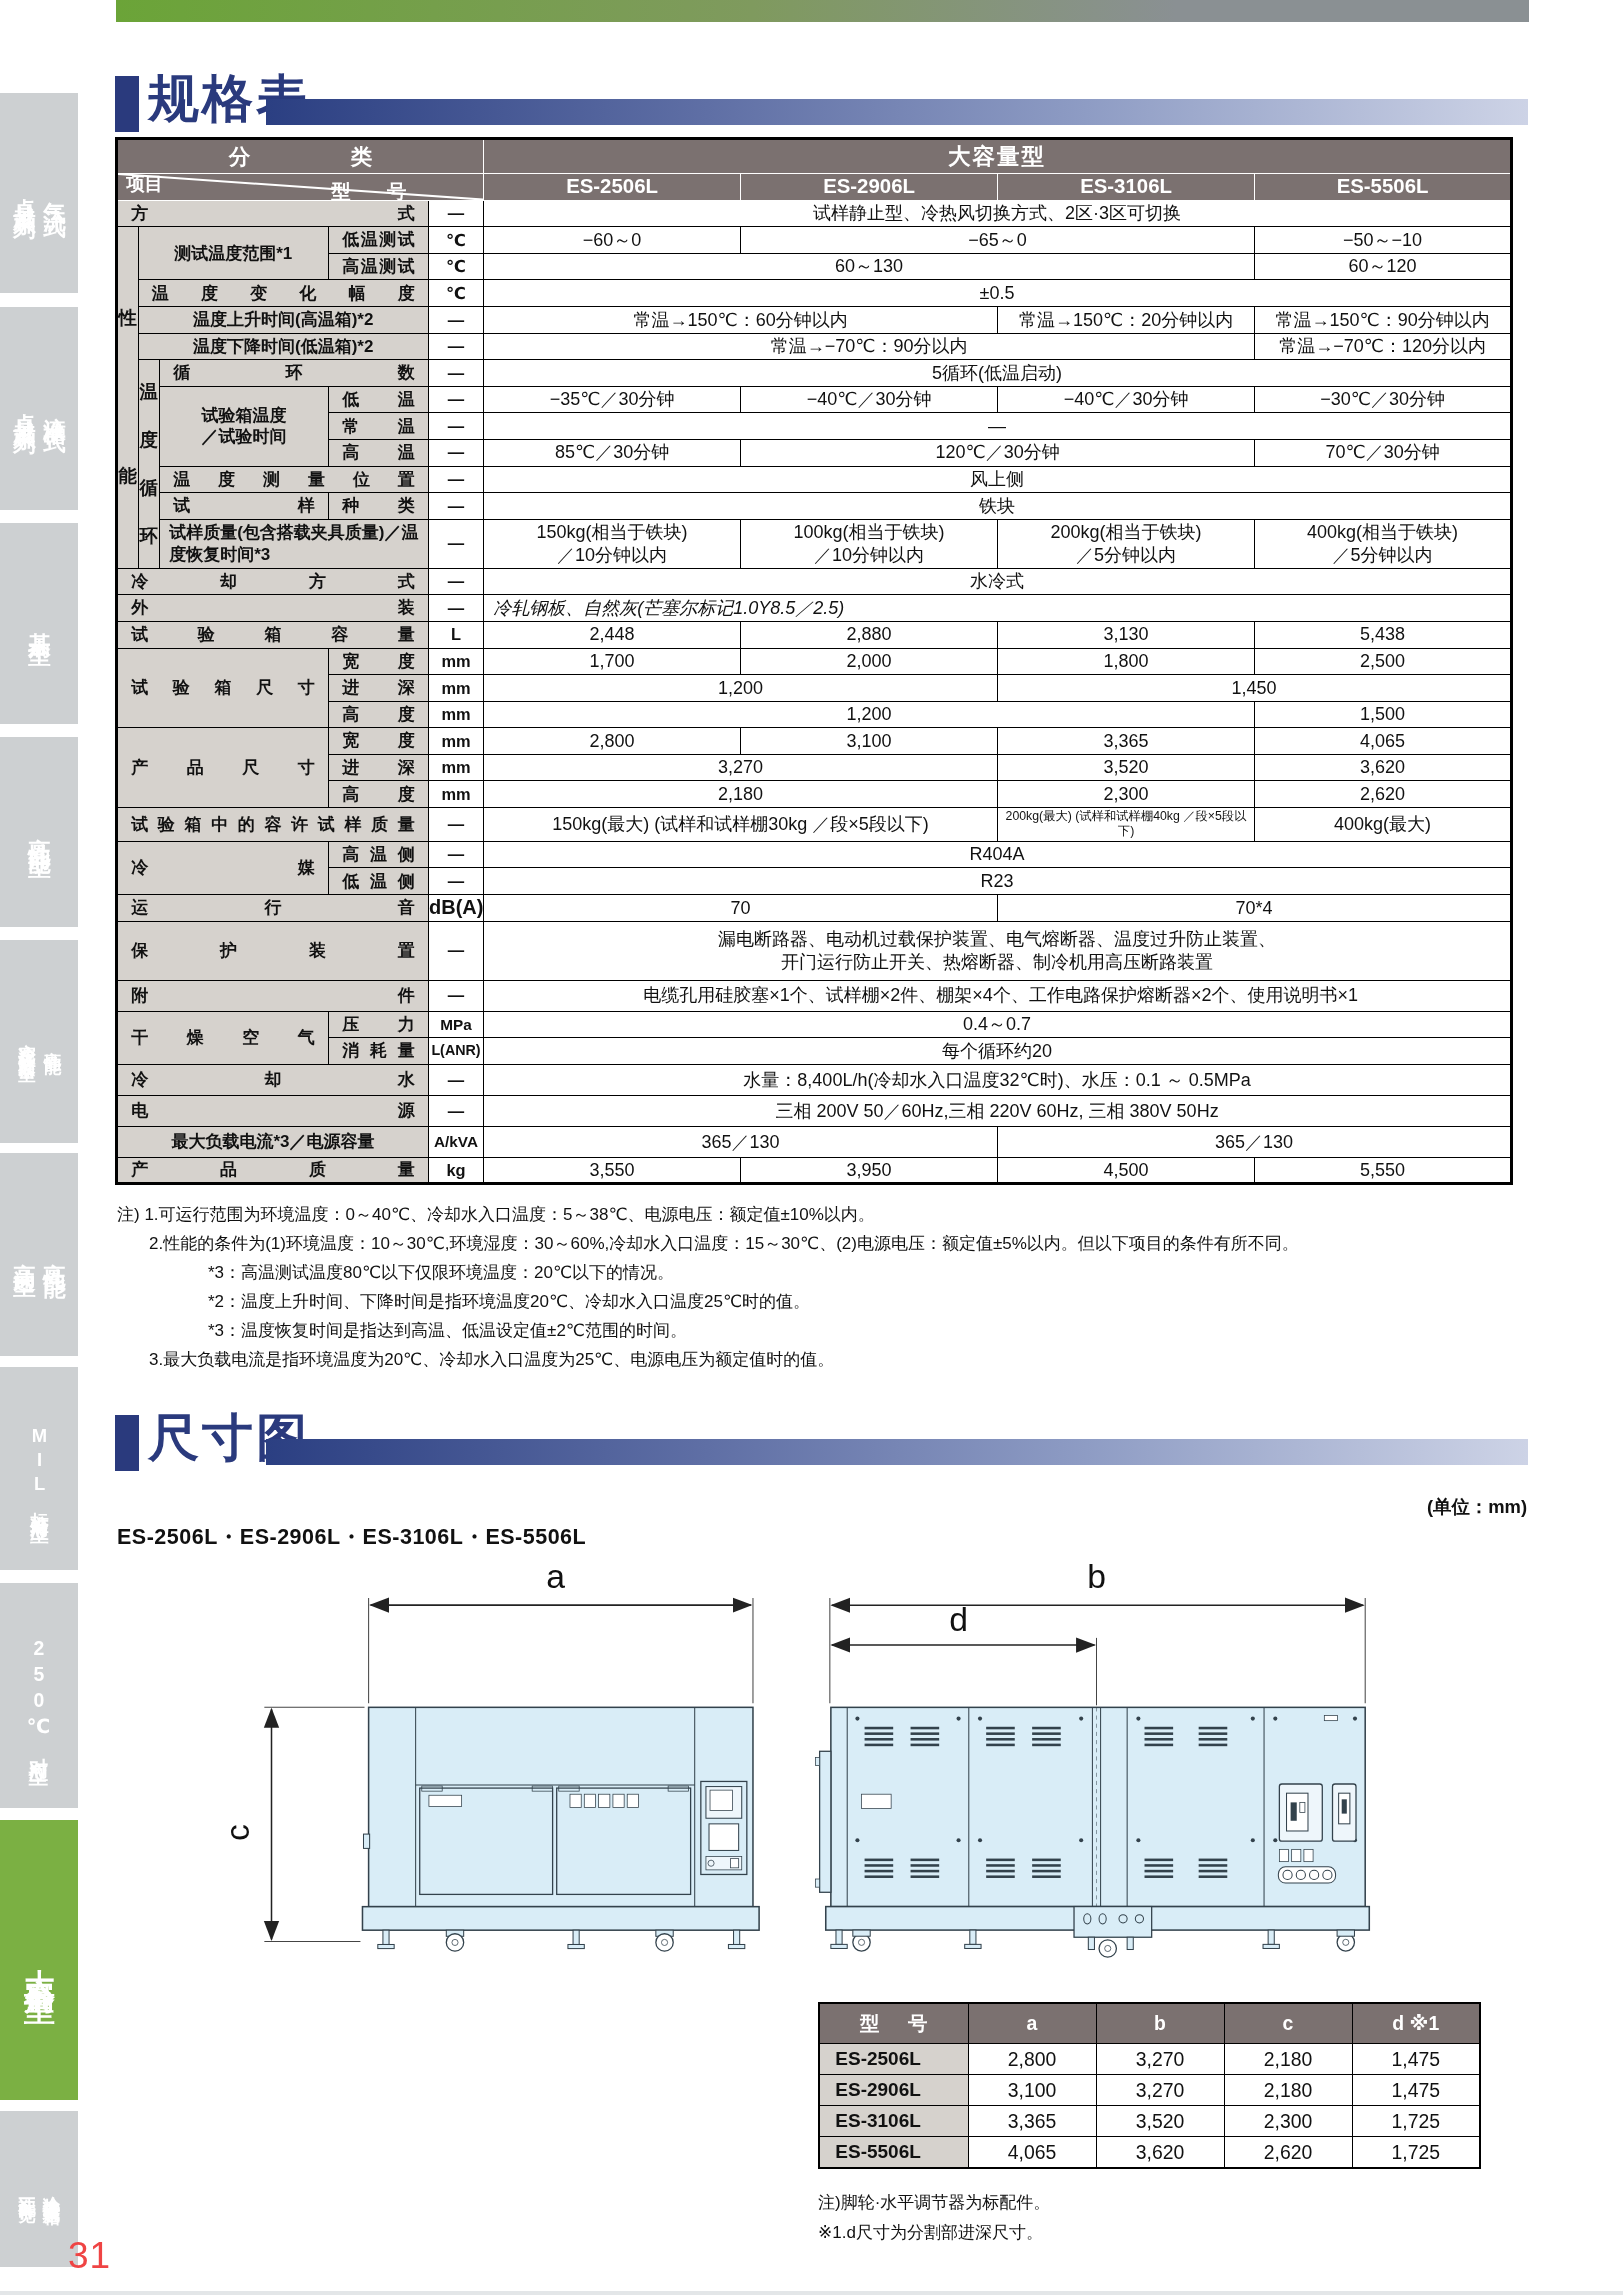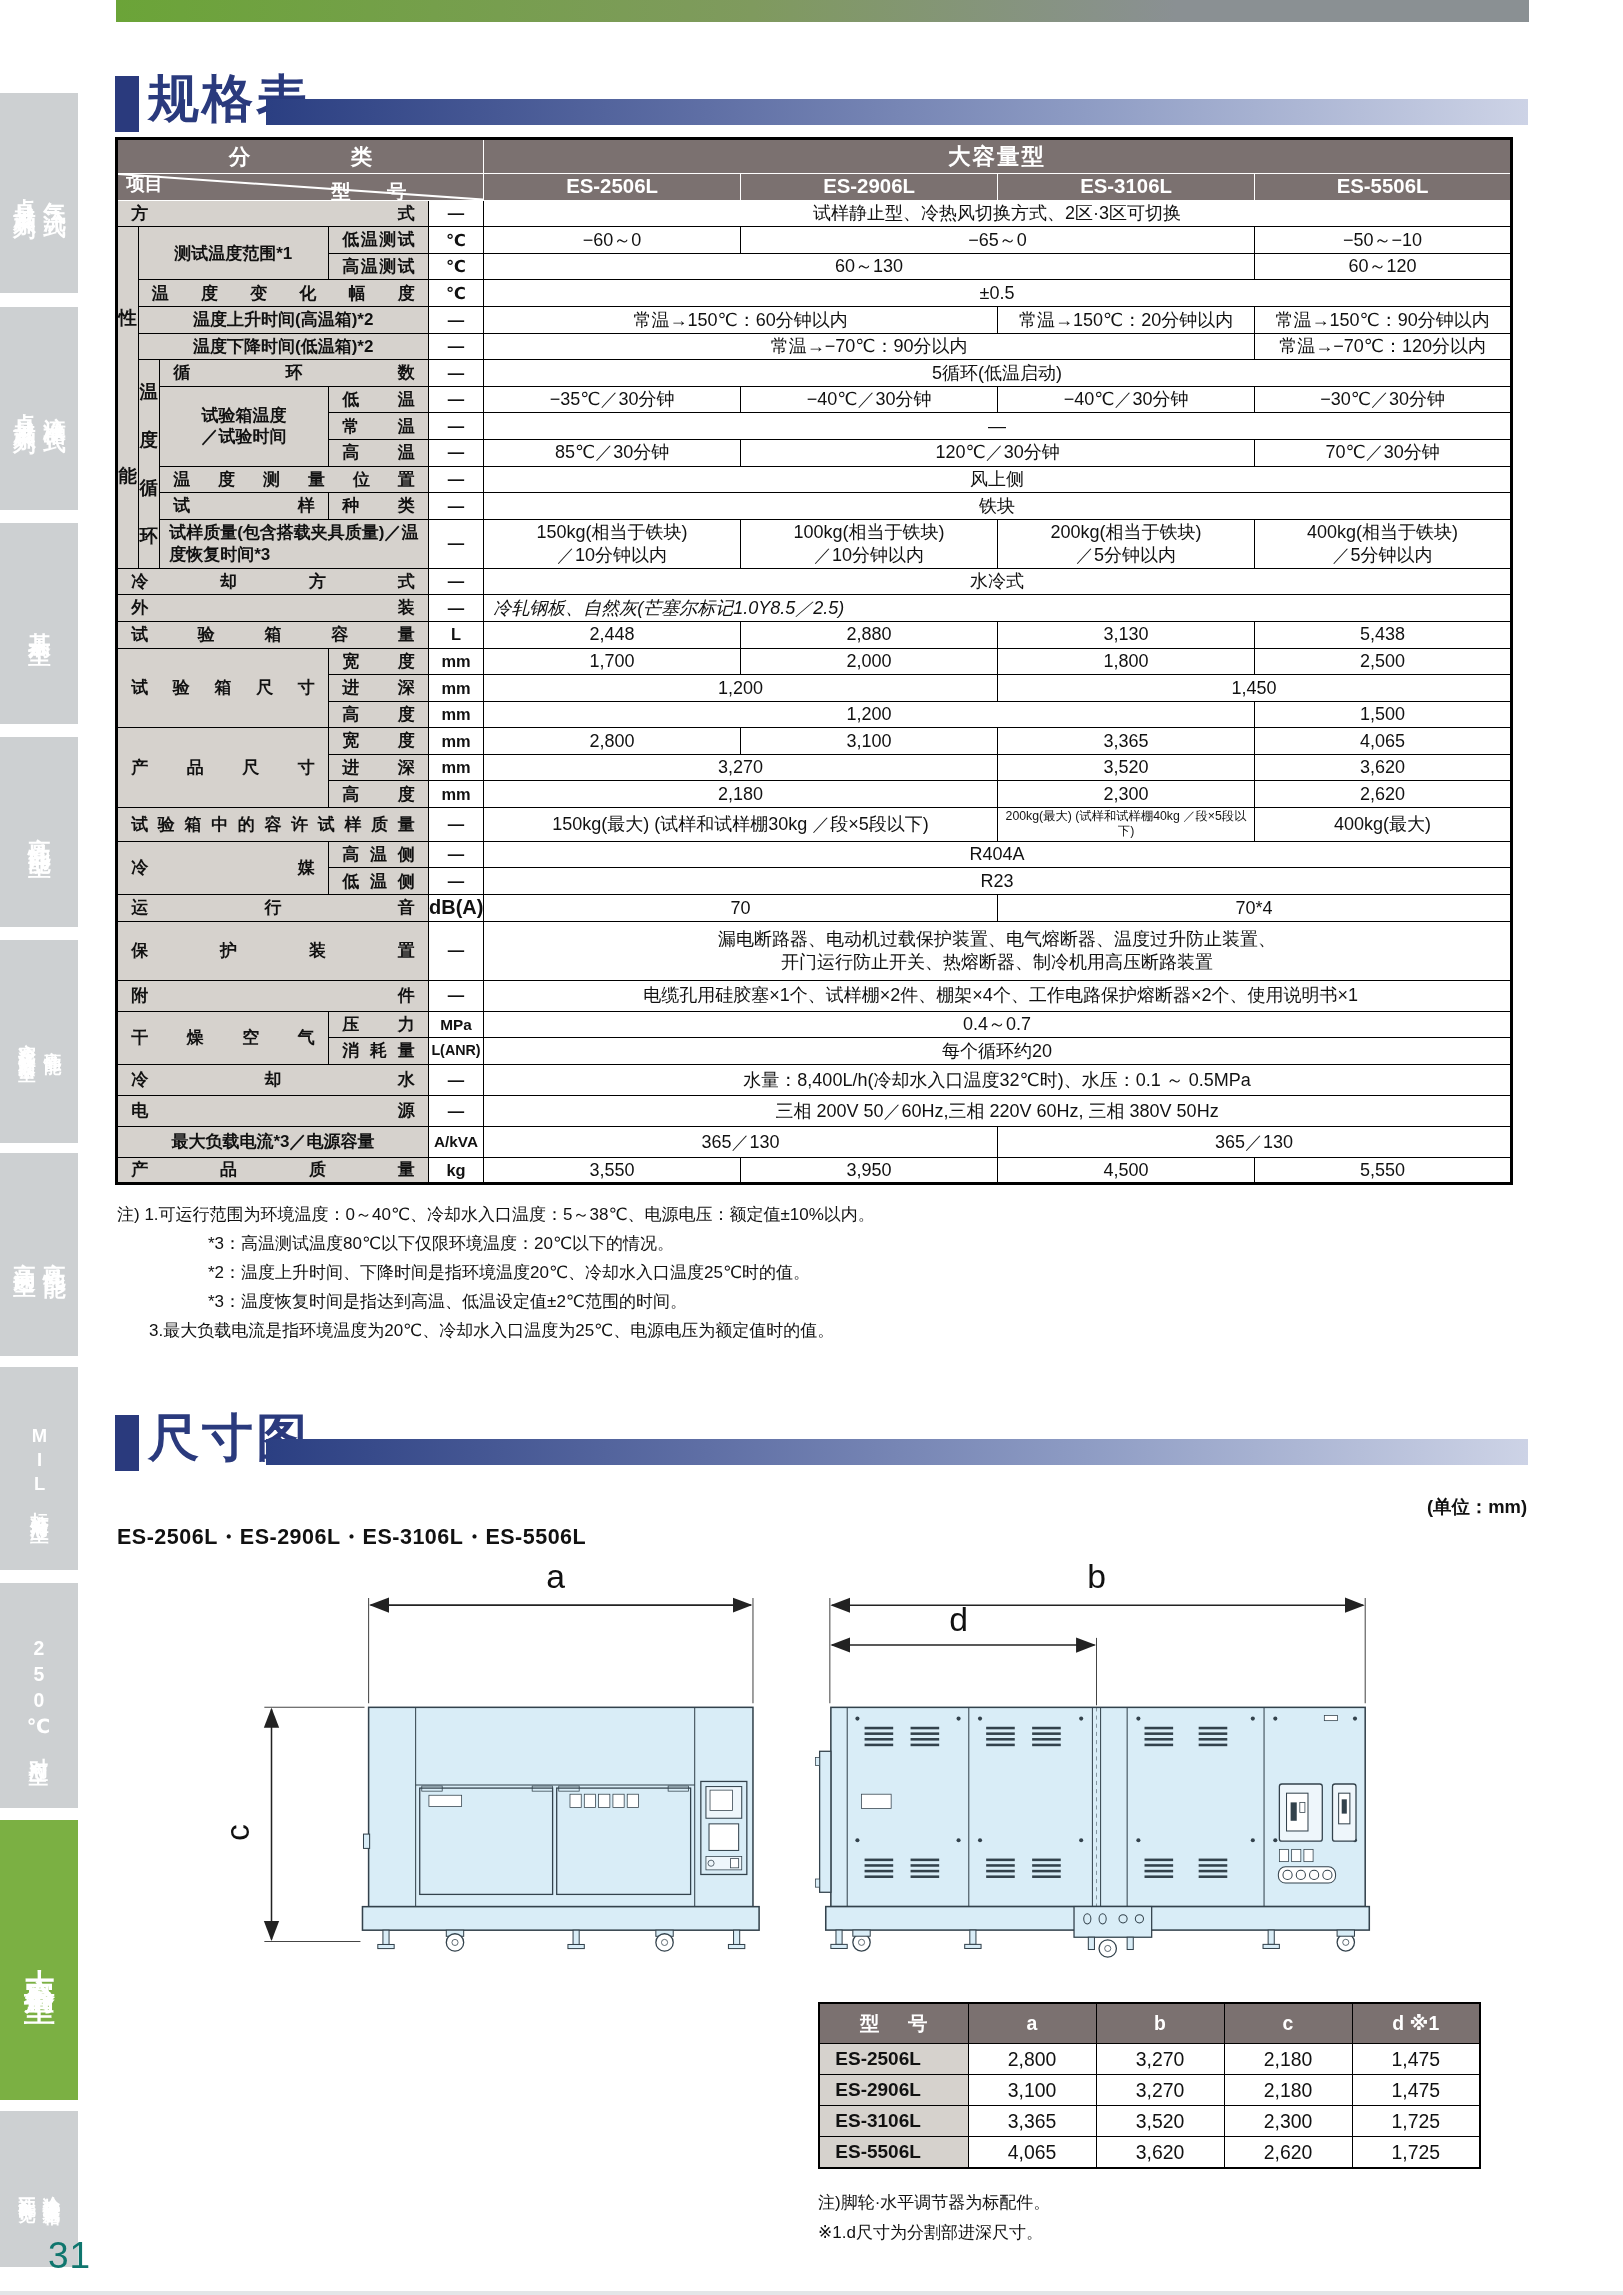--- a/index.html
+++ b/index.html
@@ -76,21 +76,21 @@
   
   #dim-table{position:absolute;left:818px;top:2002px;border-collapse:collapse;table-layout:fixed;
              border:2px solid #000;}
   #dim-table th,#dim-table td{border:1px solid #000;height:28px;text-align:center;vertical-align:middle;}
   #dim-table th{background:#7b7170;color:#fff;font-size:19.4px;font-weight:700;height:37px;}
   #dim-table th:first-child{letter-spacing:0.6em;text-indent:0.6em;}
   #dim-table td{font-size:19.4px;background:#fff;}
   #dim-table td.mdl{background:#d6d2cd;font-weight:700;text-align:left;padding-left:15.3px;font-size:19px;}
   #dim-notes{position:absolute;left:818px;top:2167px;font-size:17px;line-height:30px;margin-top:21px;}
 
-  .page-number{position:absolute;left:48px;top:2235px;font-size:37px;color:#0f766e;letter-spacing:1px;}
+  .page-number{position:absolute;left:68px;top:2235px;font-size:37px;color:#ef4444;letter-spacing:1px;}
   .bottom-strip{position:absolute;left:0;bottom:0;width:1623px;height:4.1px;background:#e3e6e8;}
 </style>
 </head>
 <body>
 
 <div class="page">
 
   <div class="topbar"></div>
 
   <nav id="sidebar">
@@ -370,20 +370,21 @@
           <td class="v">3,550</td>
           <td class="v">3,950</td>
           <td class="v">4,500</td>
           <td class="v">5,550</td>
         </tr>
       </tbody>
   </table>
 
   <div id="notes">
       <div class="note-line ind0">注) 1.可运行范围为环境温度：0～40℃、冷却水入口温度：5～38℃、电源电压：额定值±10%以内。</div>
+      <div class="note-line ind1">2.性能的条件为(1)环境温度：10～30℃,环境湿度：30～60%,冷却水入口温度：15～30℃、(2)电源电压：额定值±5%以内。但以下项目的条件有所不同。</div>
       <div class="note-line ind2">*3：高温测试温度80℃以下仅限环境温度：20℃以下的情况。</div>
       <div class="note-line ind2">*2：温度上升时间、下降时间是指环境温度20℃、冷却水入口温度25℃时的值。</div>
       <div class="note-line ind2">*3：温度恢复时间是指达到高温、低温设定值±2℃范围的时间。</div>
       <div class="note-line ind1">3.最大负载电流是指环境温度为20℃、冷却水入口温度为25℃、电源电压为额定值时的值。</div>
     </div>
 
   <div class="sec-square" style="left:115px;top:1415px;"></div>
   <div class="sec-title" style="left:148px;top:1412px;">尺寸图</div>
   <div class="sec-bar" style="left:266px;top:1439px;width:1262px;"></div>
 

